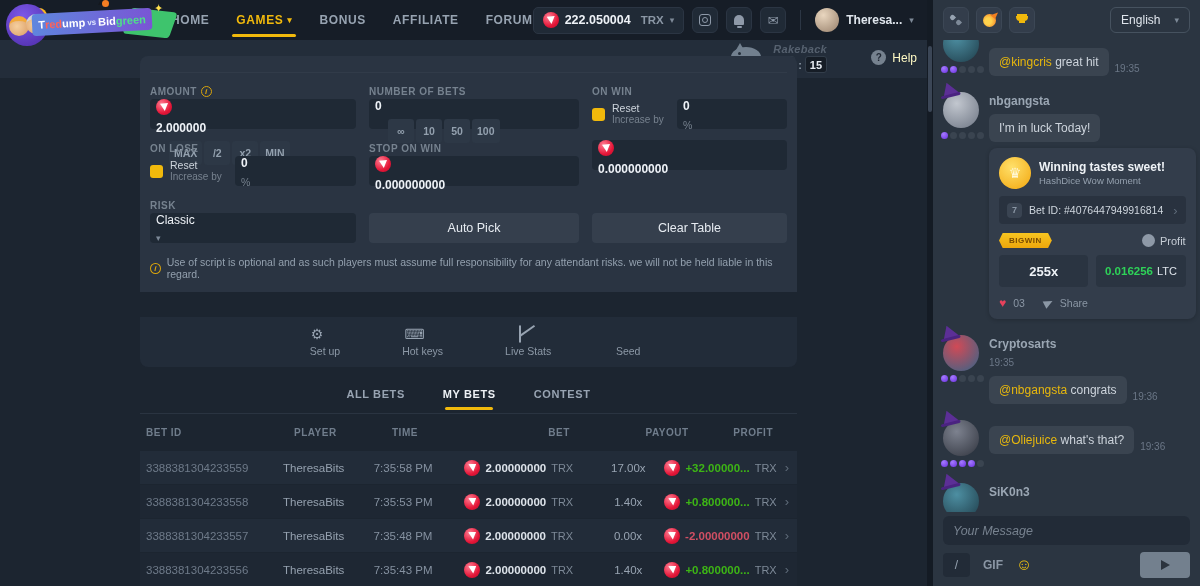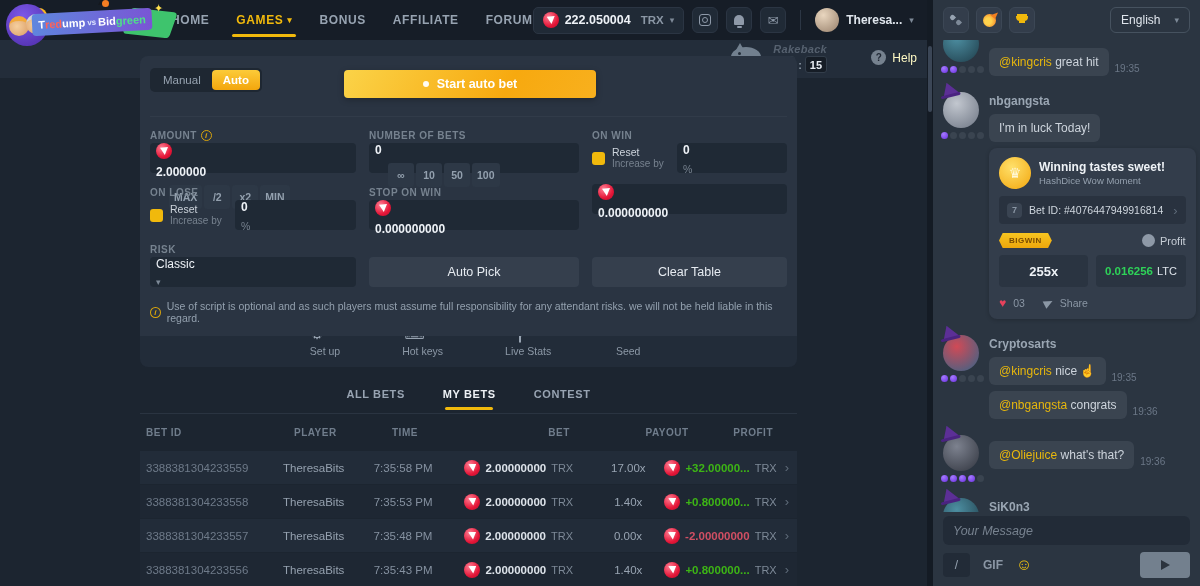--- a/index.html
+++ b/index.html
@@ -310,30 +310,20 @@
           <span class="green">green</span>
       </div>
       <div class="banner-circle">
         <div class="face f1"></div>
         <div class="face f2"></div>
       </div>
       <span class="banner-spark">✦</span>
     </div>
 
     <div class="bet-panel">
-      <div class="panel-toprow">
-        <div class="modes">
-          <span class="mode">Manual</span>
-          <span class="mode active">Auto</span>
-        </div>
-        <div class="start-btn">
-          <span class="spinner"></span>
-          <span>Start auto bet</span>
-        </div>
-      </div>
       <div class="pdiv"></div>
 
       <div class="form-grid">
 
         <div>
           <div class="lbl">
             <span>AMOUNT</span>
             <span class="info-i">i</span>
           </div>
           <div class="field">
@@ -672,21 +662,20 @@
               <span class="bdot f"></span>
               <span class="bdot f"></span>
               <span class="bdot"></span>
               <span class="bdot"></span>
               <span class="bdot"></span>
             </div>
           </div>
           <div class="cright">
             <div class="cname">Cryptosarts</div>
             <div class="crow">
-              <div class="bubble"><span class="mention">@kingcris</span> nice <span class="emoji">☝</span></div>
               <span class="ctime">19:35</span>
             </div>
             <div class="crow">
               <div class="bubble"><span class="mention">@nbgangsta</span> congrats</div>
               <span class="ctime">19:36</span>
             </div>
           </div>
         </div>
         <div class="cgroup">
           <div class="cleft">

